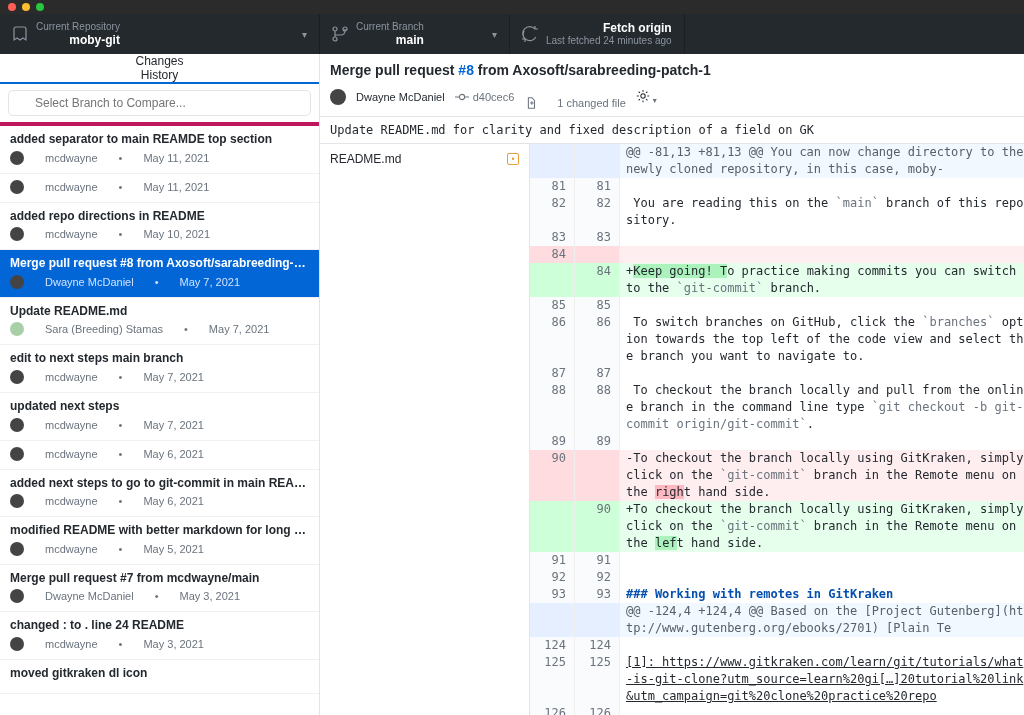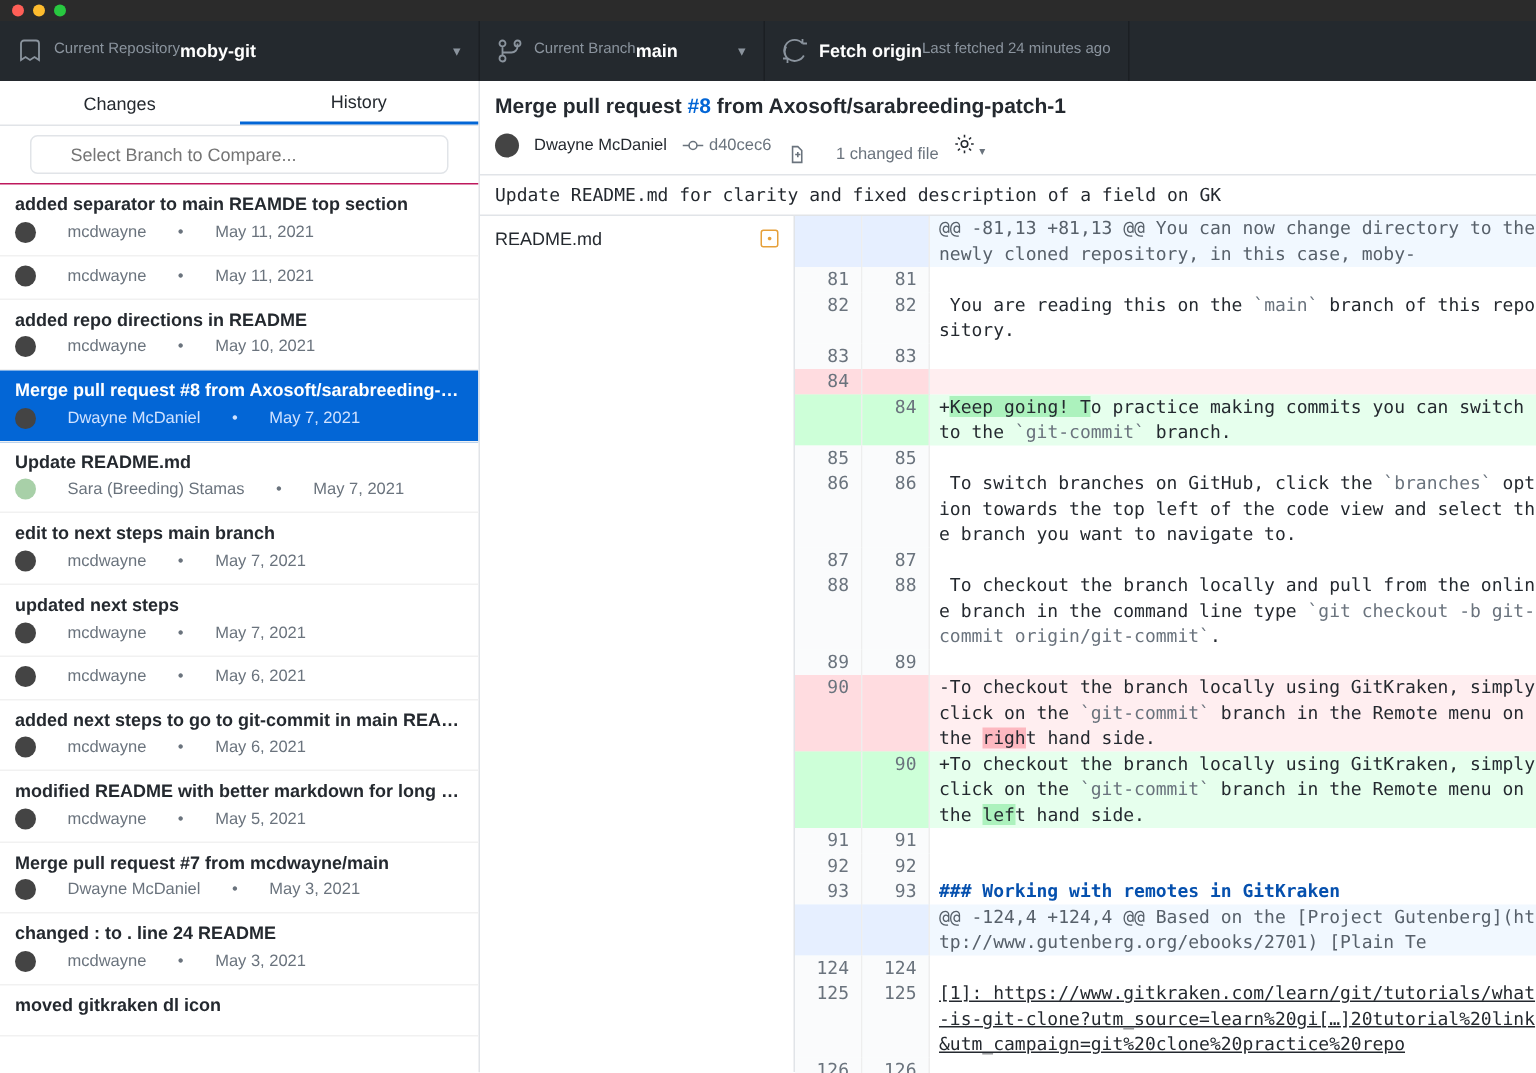--- a/index.html
+++ b/index.html
@@ -8,35 +8,35 @@
 .titlebar { height: 14px; background: #2b2b2b; display: flex; align-items: center; padding-left: 8px; gap: 6px; }
 .traffic { width: 8px; height: 8px; border-radius: 50%; }
 .traffic.red { background: #ff5f57; }
 .traffic.yellow { background: #febc2e; }
 .traffic.green { background: #28c840; }
 
 .toolbar { height: 40px; background: #24292e; color: #fff; display: flex; align-items: stretch; }
 .tool-btn { display: flex; align-items: center; gap: 8px; padding: 0 12px; border-right: 1px solid #1b1f23; cursor: pointer; position: relative; }
 .tool-btn .icon { width: 16px; height: 16px; display: flex; align-items: center; justify-content: center; color: #8b949e; }
 .tool-btn .icon svg { width: 16px; height: 16px; fill: currentColor; }
-.tool-col { display: flex; flex-direction: row; line-height: 1.2; text-align: right; }
+.tool-col { display: flex; flex-direction: column; line-height: 1.2; text-align: right; }
 .tool-label { font-size: 10px; color: #8b949e; }
 .tool-value { font-size: 12px; font-weight: 600; color: #fff; }
 .tool-chevron { color: #8b949e; font-size: 10px; margin-left: auto; }
 .tool-btn.repo { width: 320px; }
 .tool-btn.branch { width: 190px; }
 
 .main { display: flex; height: calc(100% - 54px); }
 .sidebar { width: 320px; border-right: 1px solid #e1e4e8; display: flex; flex-direction: column; overflow: hidden; }
 
-.tabs { display: flex; height: 30px; border-bottom: 1px solid #e1e4e8; }
+.tabs { display: flex; height: 30px; border-bottom: 1px solid #e1e4e8; flex-direction: column; }
 .tab { flex: 1; display: flex; align-items: center; justify-content: center; font-size: 12px; cursor: pointer; color: #24292f; }
 .tab.active { border-bottom: 2px solid #0366d6; font-weight: 500; }
 
-.compare { padding: 6px 20px; border-bottom: 1px solid #be185d; }
+.compare { padding: 6px 8px; border-bottom: 4px solid #be185d; }
 .compare-input { width: 100%; border: 1px solid #e1e4e8; border-radius: 5px; padding: 5px 8px 5px 26px; font-size: 12px; color: #6a737d; background: #fff; position: relative; }
 .compare-wrap { position: relative; }
 .compare-icon { position: absolute; left: 8px; top: 50%; transform: translateY(-50%); color: #6a737d; font-size: 12px; }
 
 .commit-list { flex: 1; overflow-y: auto; }
 .commit { padding: 6px 10px 8px 10px; border-bottom: 1px solid #f1f1f1; cursor: pointer; }
 .commit.selected { background: #0366d6; color: #fff; }
 .commit-title { font-size: 12px; font-weight: 600; line-height: 1.3; margin-bottom: 3px; overflow: hidden; white-space: nowrap; text-overflow: ellipsis; }
 .commit-meta { display: flex; align-items: center; gap: 21px; font-size: 11px; color: #6a737d; }
 .commit.selected .commit-meta { color: #d0e2ff; }

